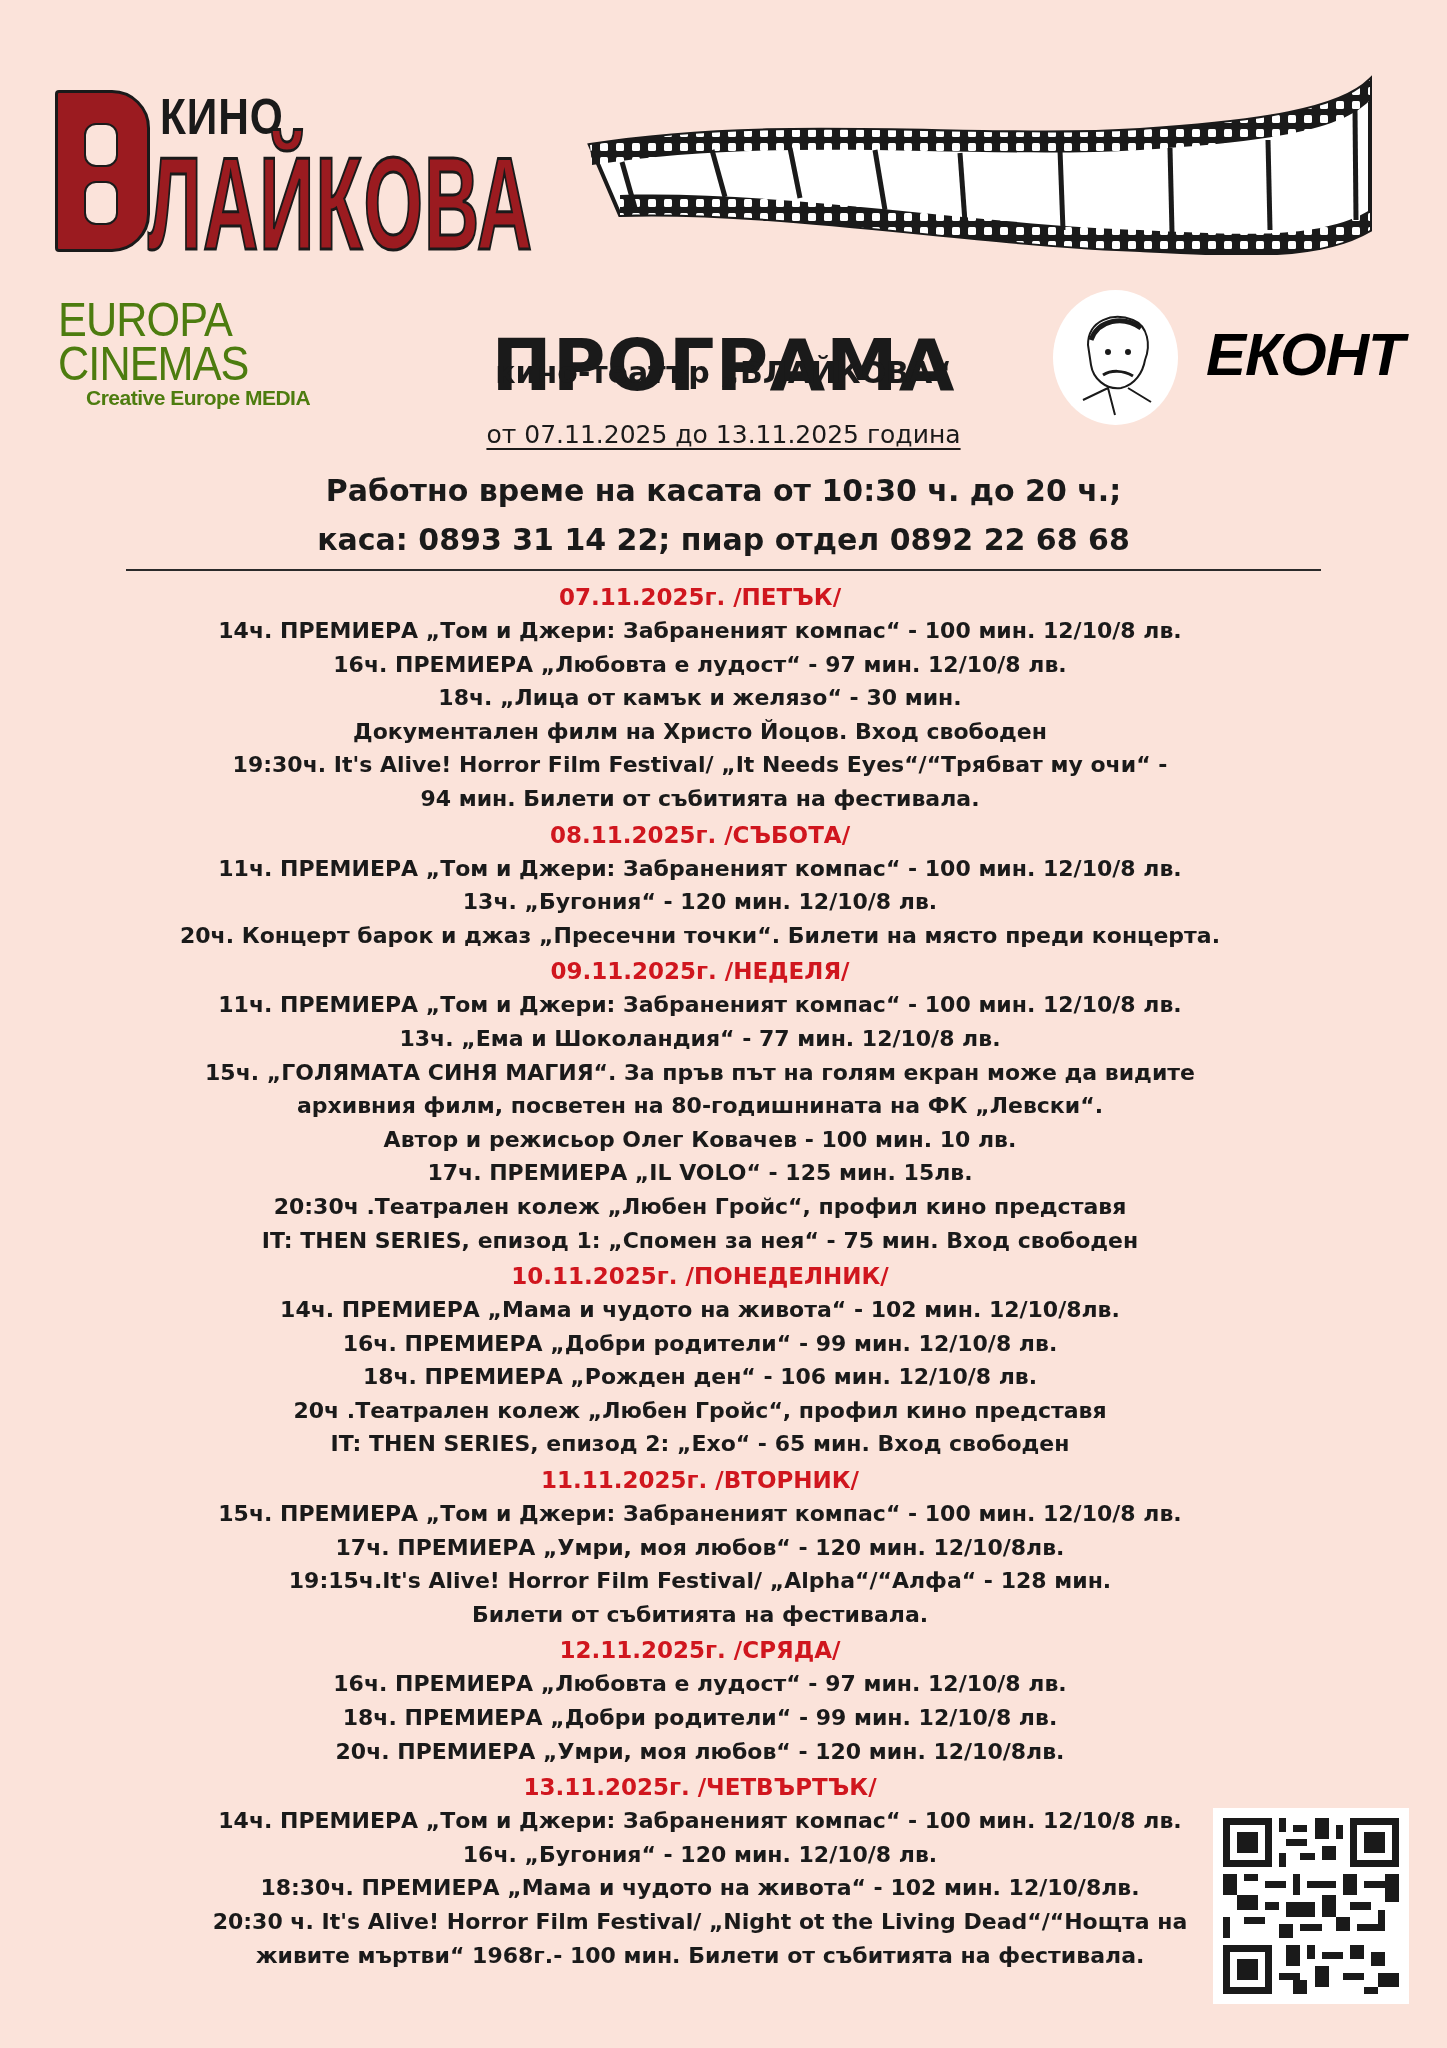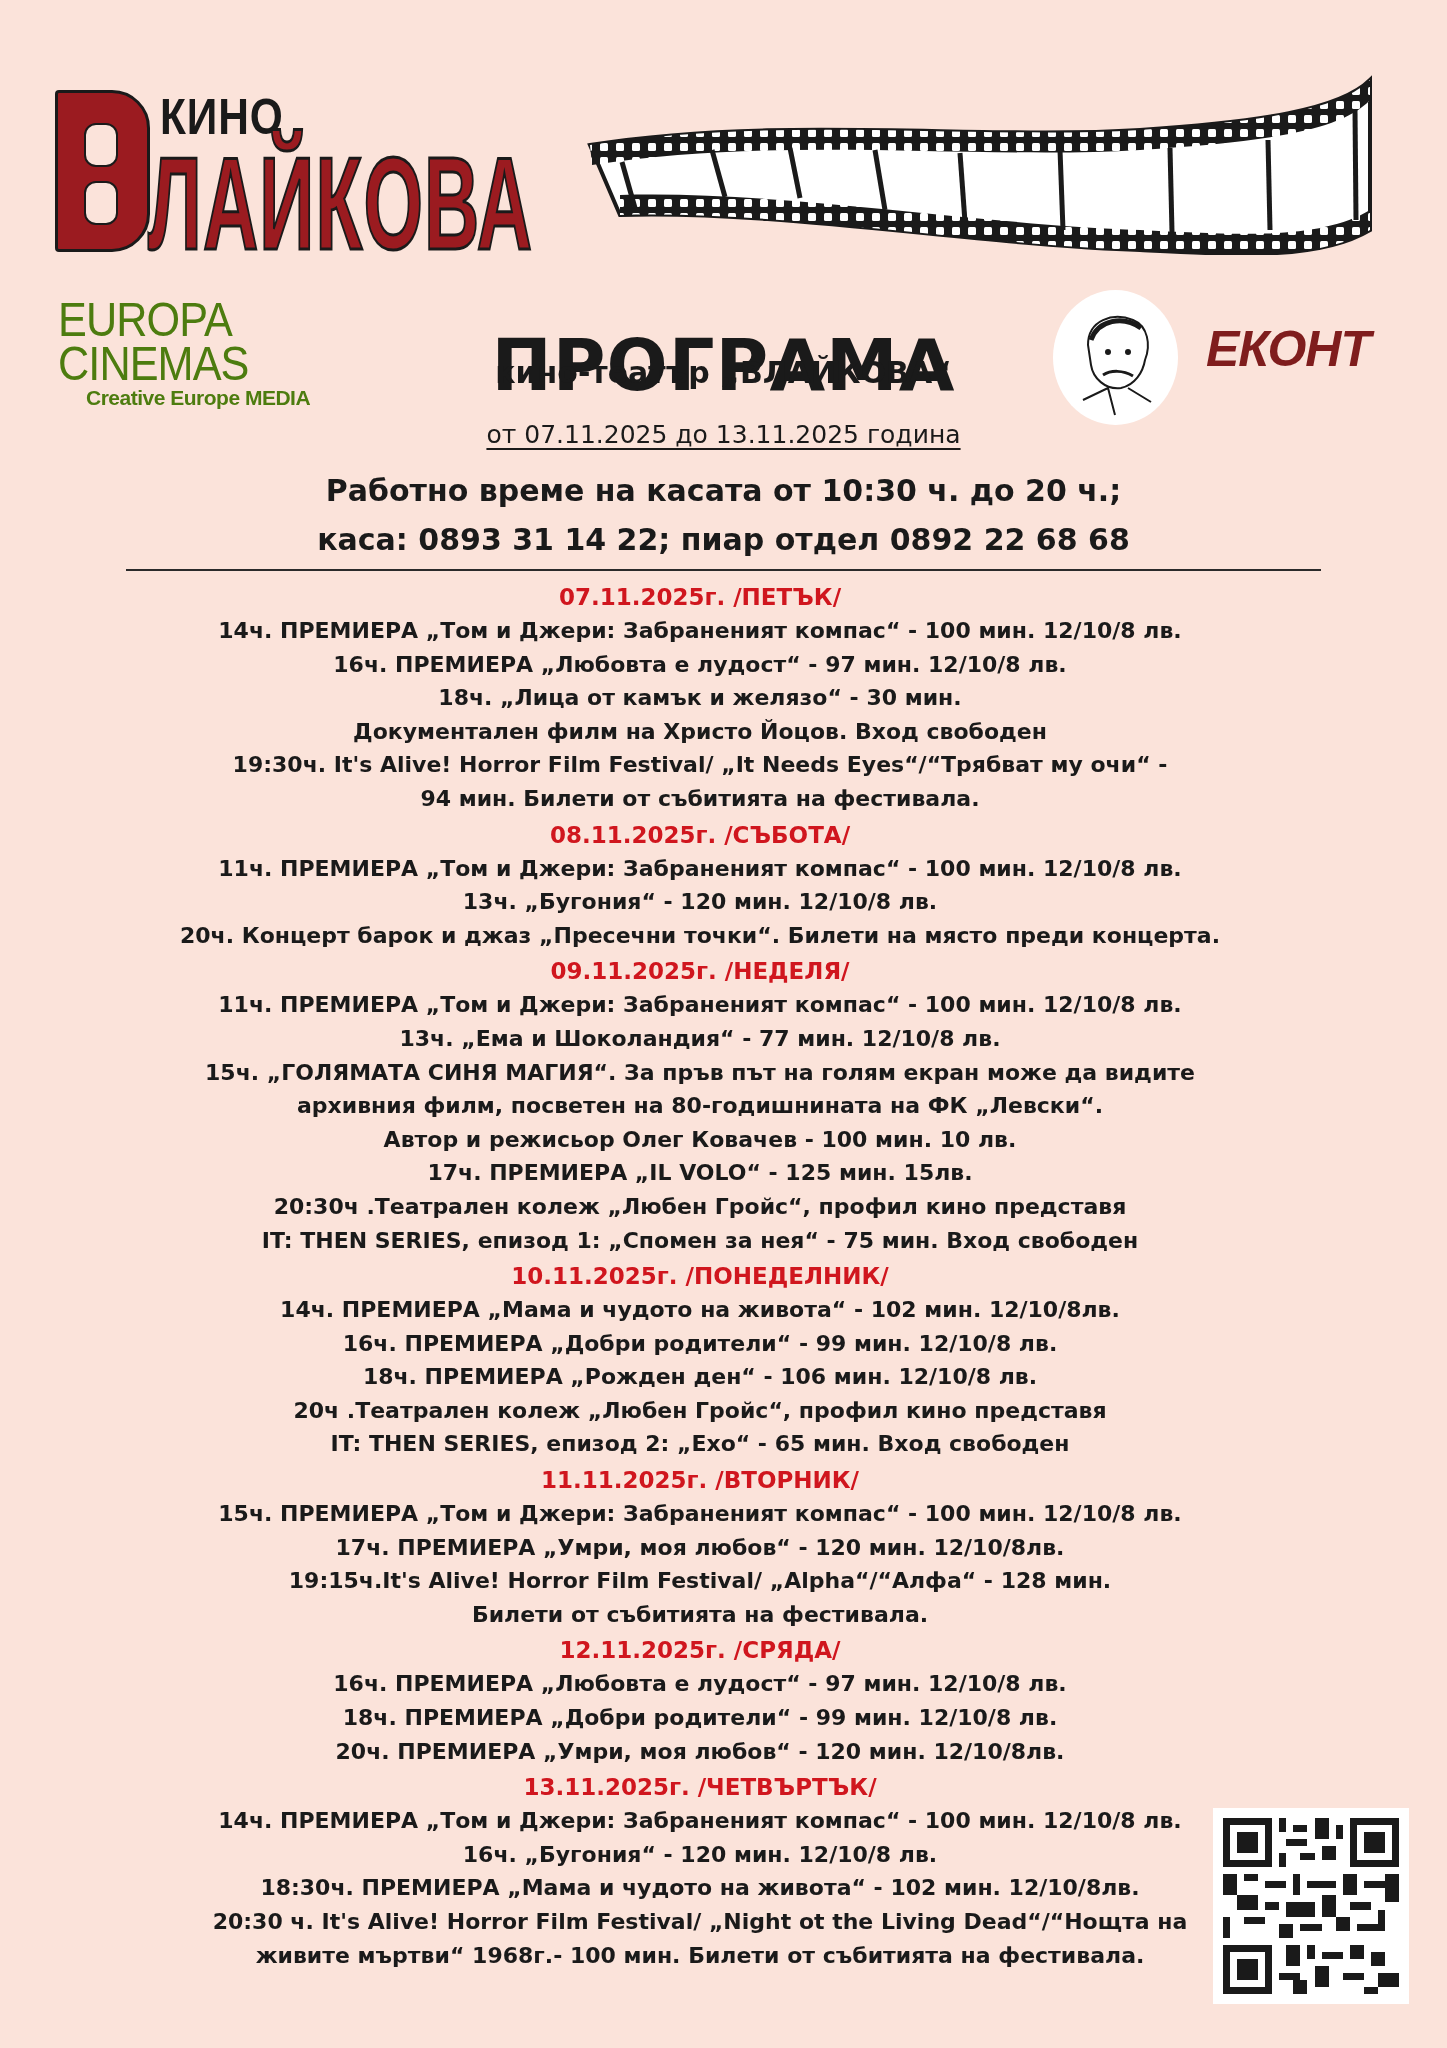--- a/index.html
+++ b/index.html
@@ -38,22 +38,22 @@
   .europa {
     left: 58px; top: 298px; color: #4d7c0f; font-family: "Liberation Sans", sans-serif;
   }
   .europa .l1, .europa .l2 { font-size: 48px; line-height: 44px; letter-spacing: -1px; transform: scaleX(0.9); transform-origin: left; }
   .europa .l3 { font-size: 21px; font-weight: bold; margin-left: 28px; letter-spacing: -0.5px; }
   .chitalishte {
     left: 1053px; top: 290px; width: 125px; height: 135px; border-radius: 50%;
     background: #ffffff; overflow: hidden;
   }
   .econt {
-    left: 1206px; top: 320px; font-size: 50px; font-weight: bold; font-style: italic;
-    color: #7f1d1d; font-family: "Liberation Sans", sans-serif; letter-spacing: -1px;
+    left: 1206px; top: 320px; font-size: 60px; font-weight: bold; font-style: italic;
+    color: #000000; font-family: "Liberation Sans", sans-serif; letter-spacing: -1px;
   }
   
   .center { left: 0; width: 1447px; text-align: center; }
   .title-main { top: 283px; font-size: 72px; font-weight: bold; letter-spacing: 1px; margin-top: 40px; }
   .title-sub { top: 355px; font-size: 30px; font-weight: bold; }
   .title-dates { top: 420px; font-size: 25px; text-decoration: underline; text-underline-offset: 5px; }
   .hours { top: 473px; font-size: 30px; font-weight: bold; }
   .phones { top: 522px; font-size: 30px; font-weight: bold; }
   .divider { left: 126px; top: 569px; width: 1195px; height: 2px; background: #2a2a2a; }
   

